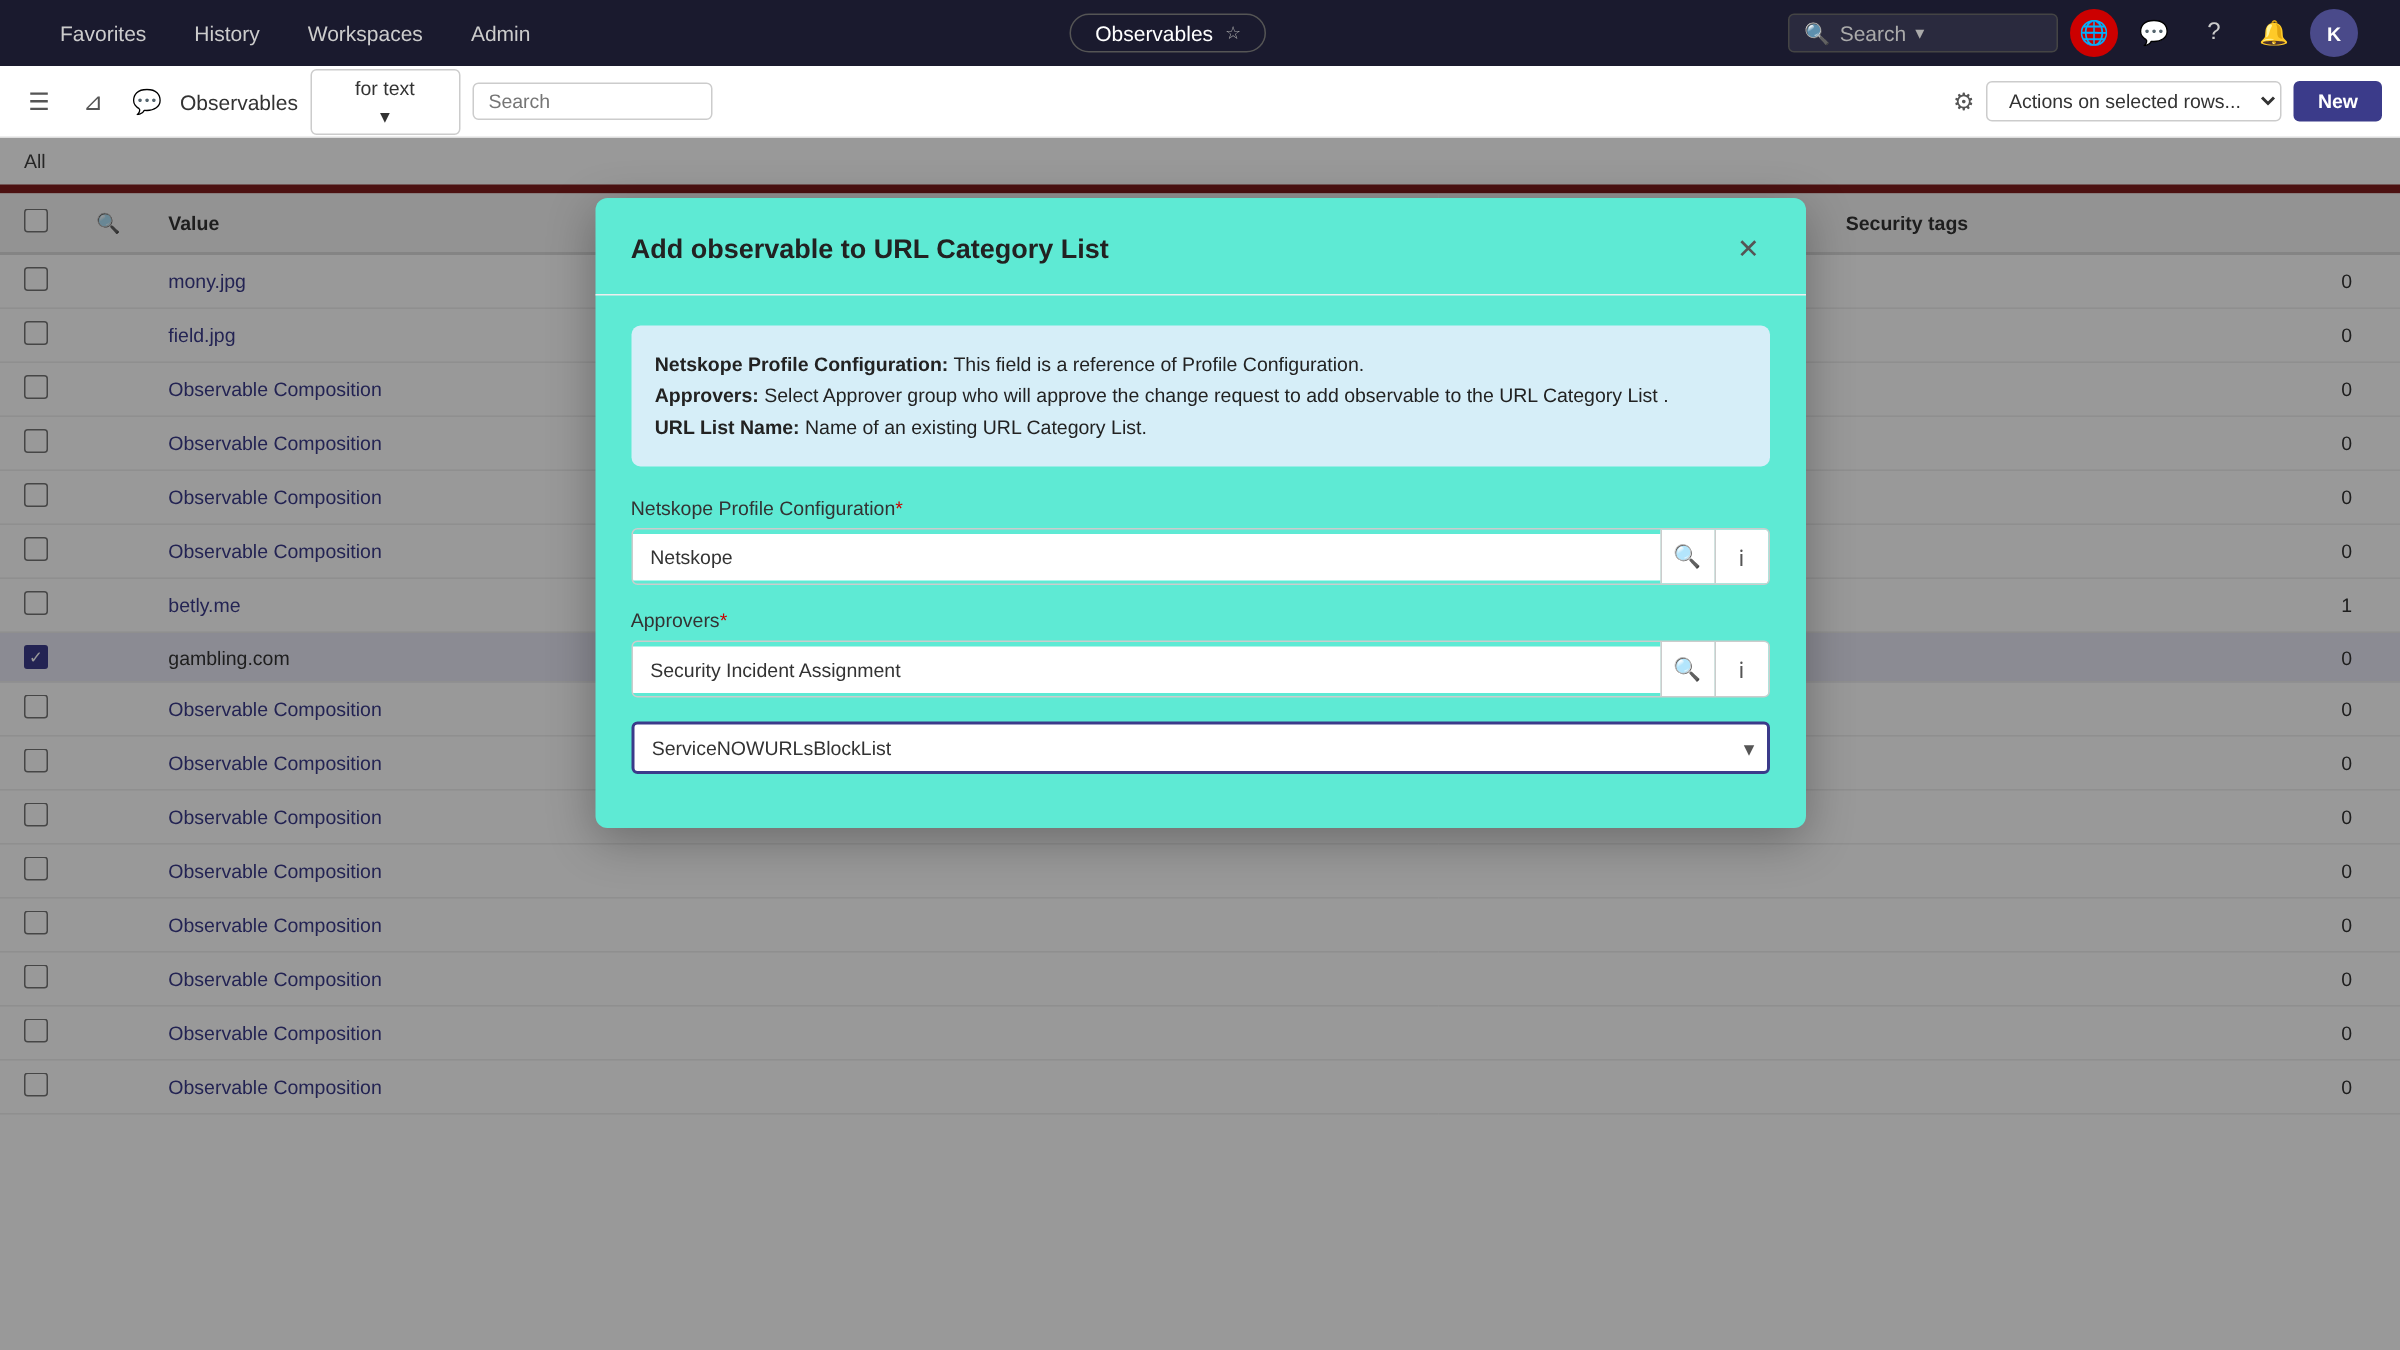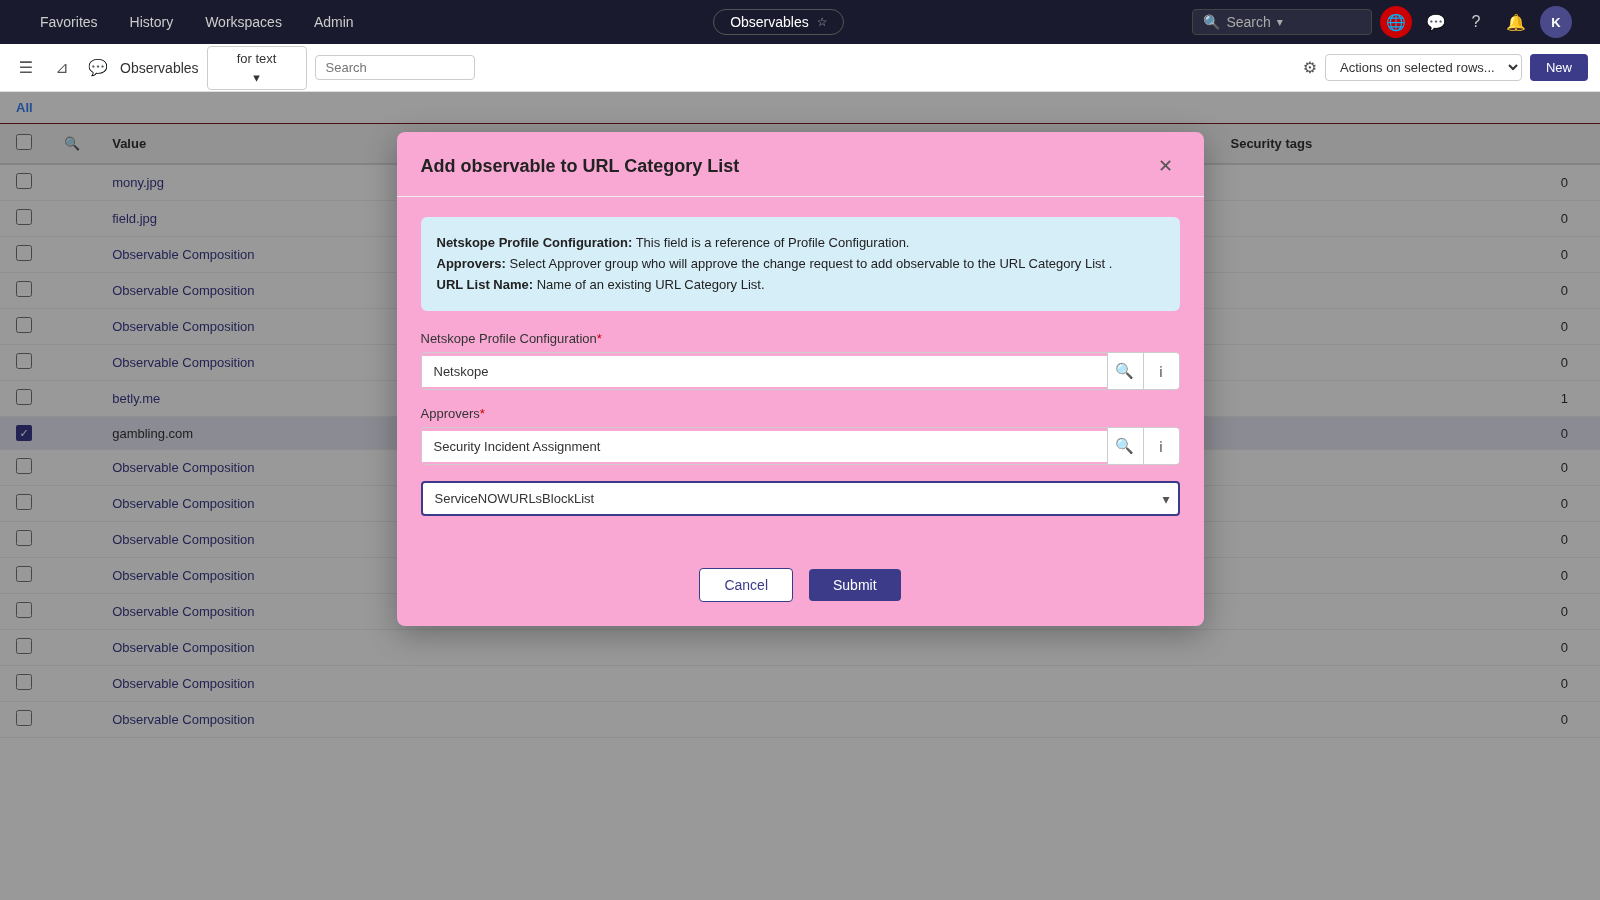--- a/index.html
+++ b/index.html
@@ -158,40 +158,39 @@
       min-width: 180px;
     }
     .new-btn {
       background: #3b3b8a;
       color: #fff;
       border: none;
       border-radius: 4px;
       padding: 6px 16px;
       font-size: 13px;
       cursor: pointer;
-      font-weight: 400;
+      font-weight: 700;
     }
 
     
     .main-content {
       display: flex;
       flex-direction: column;
       height: calc(900px - 44px - 48px);
       position: relative;
       overflow: hidden;
     }
 
     
     .all-label {
       padding: 8px 16px;
       font-size: 13px;
-      color: #3b82f6;
-      background: #fff;
-      border-bottom: 1px solid #7f1d1d;
-      font-weight: bold;
+      color: #404040;
+      background: #fff;
+      border-bottom: 6px solid #7f1d1d;
     }
 
     
     .table-container {
       flex: 1;
       overflow-y: auto;
       background: #fff;
     }
     table {
       width: 100%;
@@ -240,21 +239,21 @@
       background: rgba(0,0,0,0.4);
       z-index: 100;
       display: flex;
       align-items: flex-start;
       justify-content: center;
       padding-top: 40px;
     }
 
     
     .modal {
-      background: #f9a8d4;
+      background: #5eead4;
       border-radius: 8px;
       box-shadow: 0 8px 32px rgba(0,0,0,0.3);
       width: 807px;
       max-width: 95%;
       position: relative;
     }
     .modal-header {
       padding: 20px 24px 16px;
       display: flex;
       align-items: center;
@@ -617,19 +616,15 @@
         <div class="form-group">
           <div class="select-wrapper">
             <select class="url-list-select">
               <option>ServiceNOWURLsBlockList</option>
             </select>
             <span class="select-arrow">▾</span>
           </div>
         </div>
       </div>
 
-      <div class="modal-footer">
-        <button class="cancel-btn">Cancel</button>
-        <button class="submit-btn">Submit</button>
-      </div>
     </div>
   </div>
 </div>
 
 </body></html>

